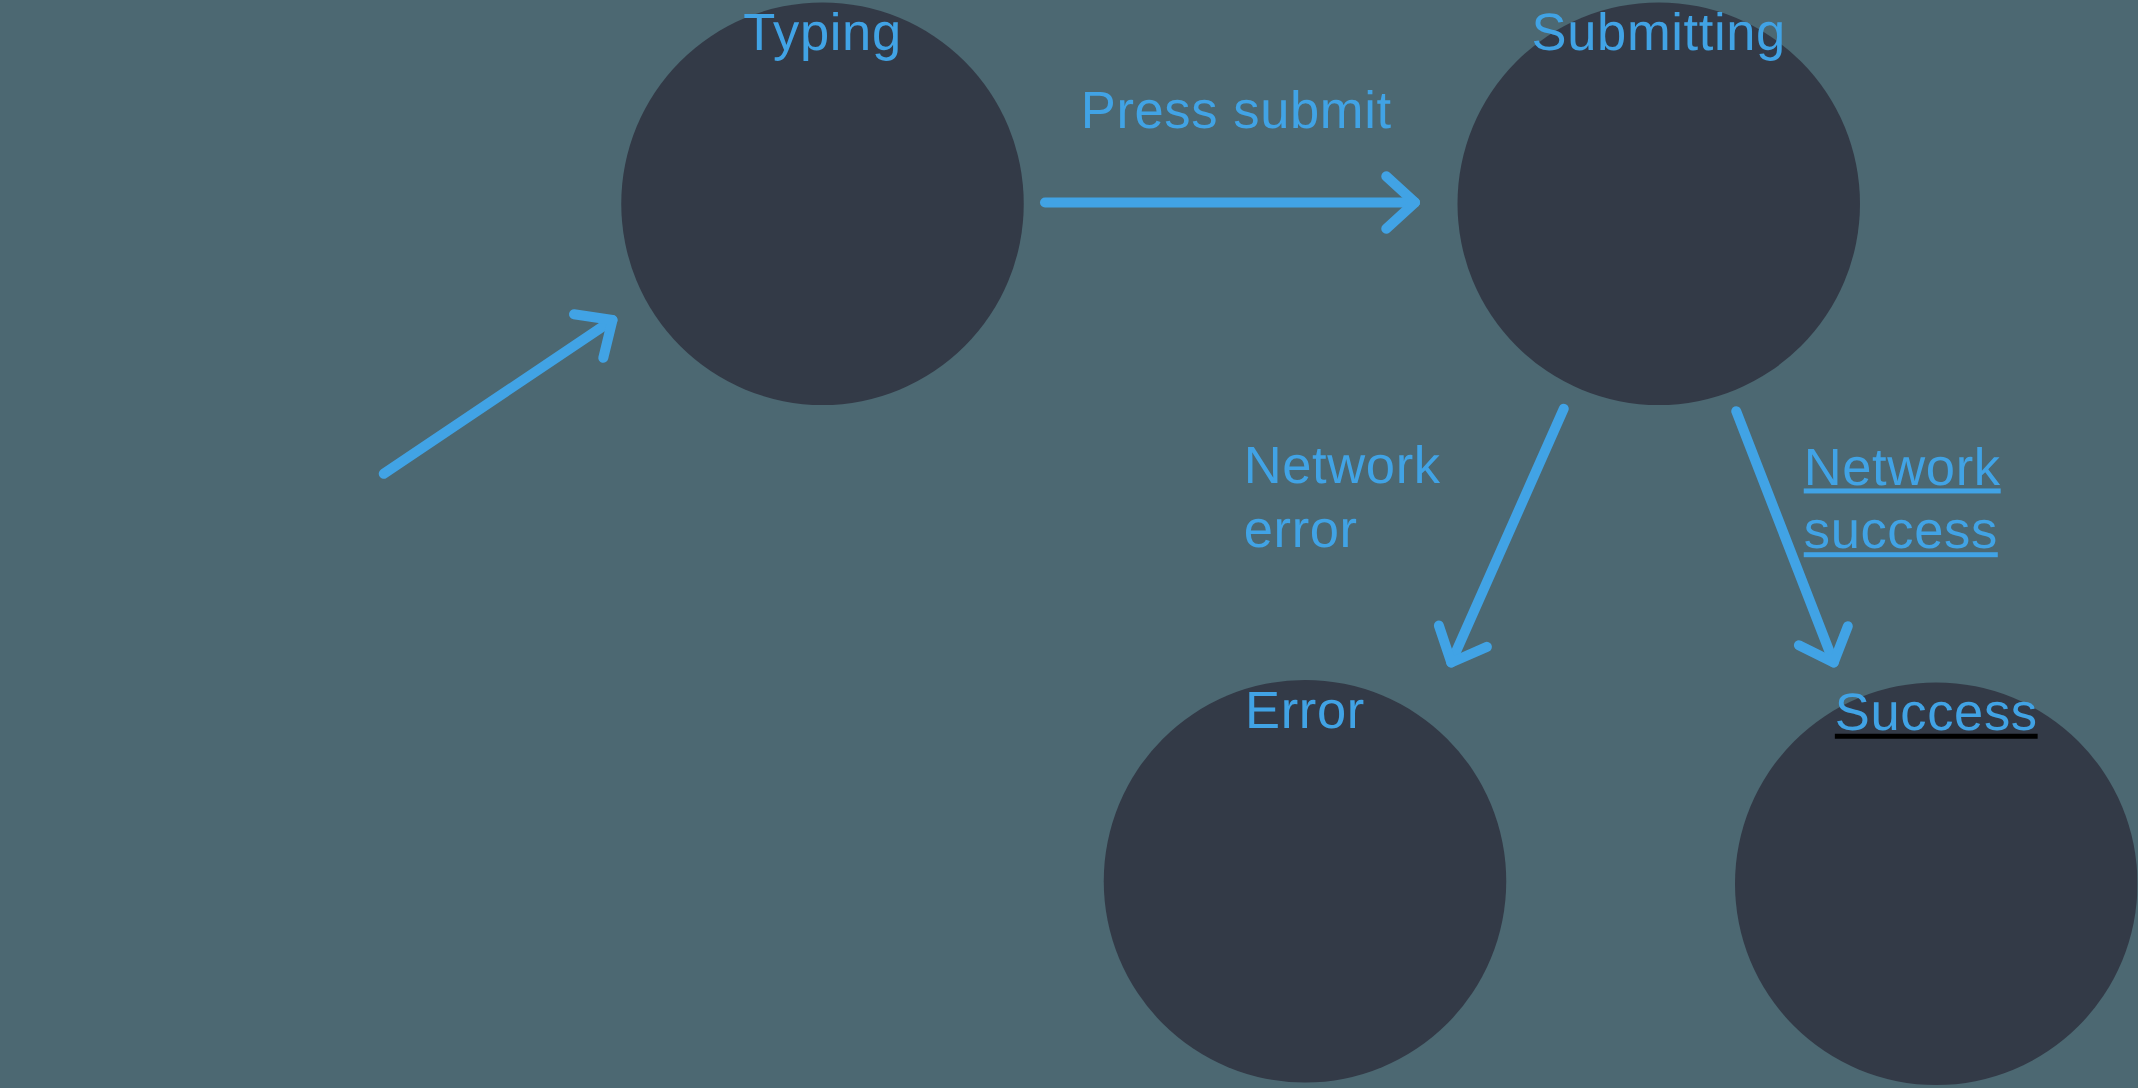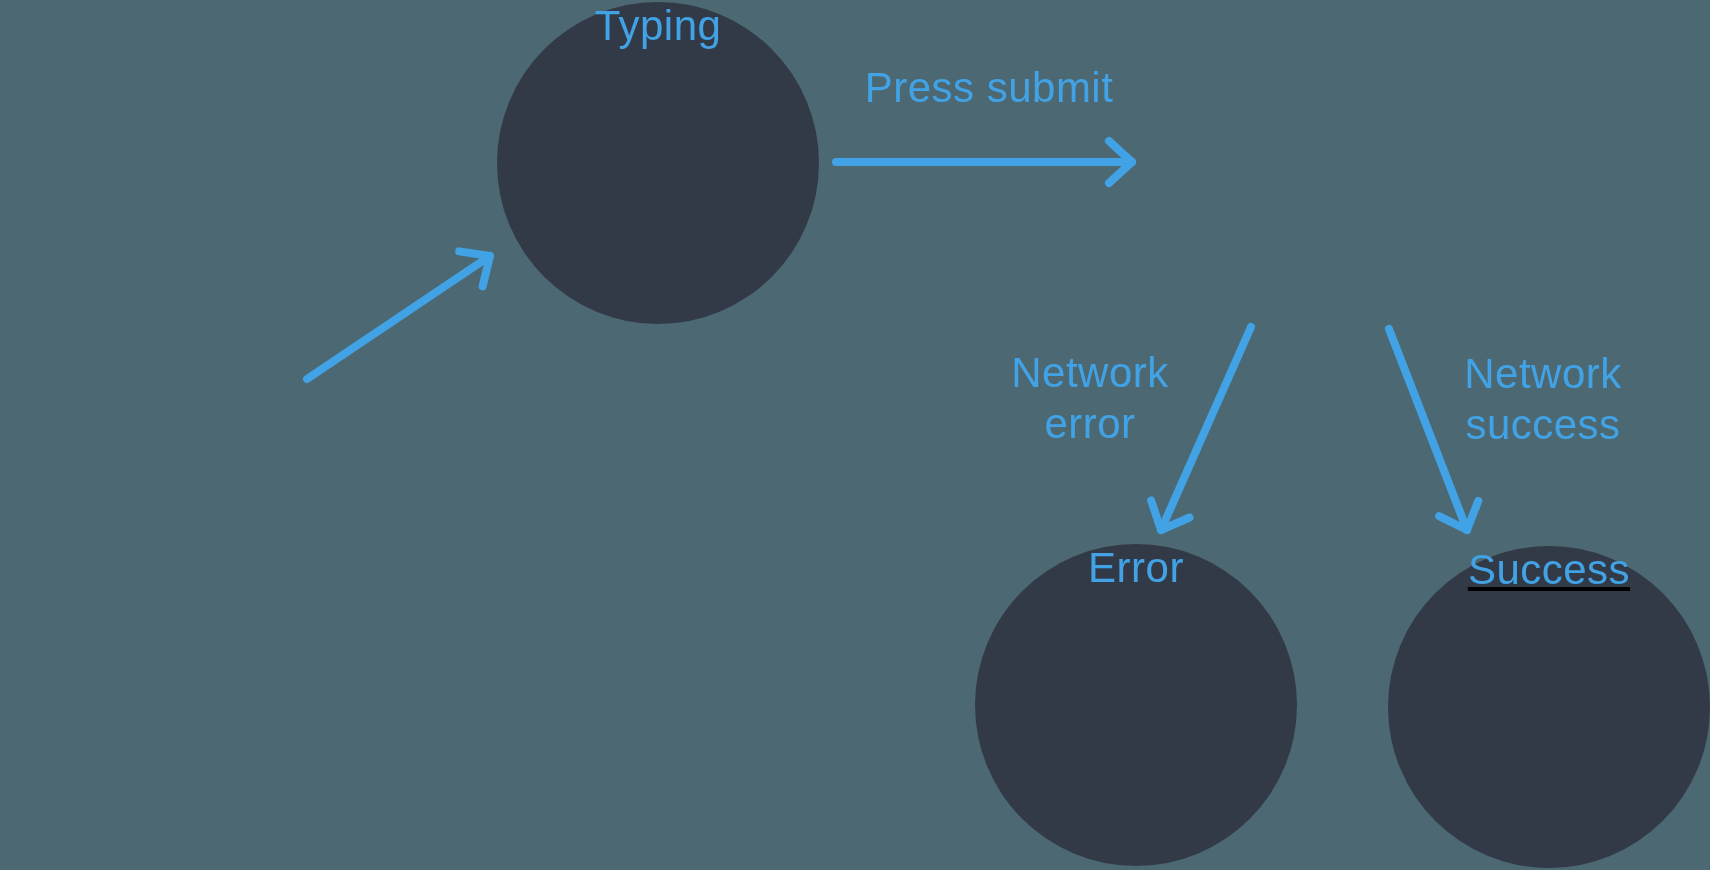--- a/index.html
+++ b/index.html
@@ -44,21 +44,20 @@
     letter-spacing: 0.5px;
     text-align: center;
   }
   .edge-label {
     position: absolute;
     transform: translate(-50%, -50%);
     color: var(--accent);
     font-size: 42px;
     font-weight: 400;
     letter-spacing: 0.5px;
-    text-align: center;
     line-height: 1.22;
   }
   .edge-label.nowrap { white-space: nowrap; }
 </style>
 </head>
 <body>
 
 <div class="stage">
 
   <svg class="edges" width="1710" height="870" viewBox="0 0 1710 870" xmlns="http://www.w3.org/2000/svg">
@@ -71,29 +70,32 @@
     <line x1="836" y1="162" x2="1132" y2="162" marker-end="url(#chev)"></line>
     <line x1="1251" y1="327" x2="1161" y2="530" marker-end="url(#chev)"></line>
     <line x1="1389" y1="329" x2="1467" y2="530" marker-end="url(#chev)"></line>
   </svg>
 
 
   <div class="node" style="left:497px; top:2px;">
     <span class="node-label">Typing</span>
   </div>
 
+  <div class="node" style="left:1166px; top:2px;">
+    <span class="node-label">Submitting</span>
+  </div>
 
-  <div class="node" style="left:975px; top:544px;">
+  <div class="node" style="left:883px; top:544px;">
     <span class="node-label">Error</span>
   </div>
 
   <div class="node" style="left:1388px; top:546px;text-decoration:underline;">
     <span class="node-label">Success</span>
   </div>
 
 
   <div class="edge-label nowrap" style="left:989px; top:88px;">Press submit</div>
 
   <div class="edge-label" style="left:1090px; top:398px; width:190px;">Network error</div>
 
-  <div class="edge-label" style="left:1543px; top:399px; width:200px;">Network success</div>
+  <div class="edge-label" style="left:1543px; top:399px; width:200px;text-decoration:underline;">Network success</div>
 
 </div>
 
 </body></html>

